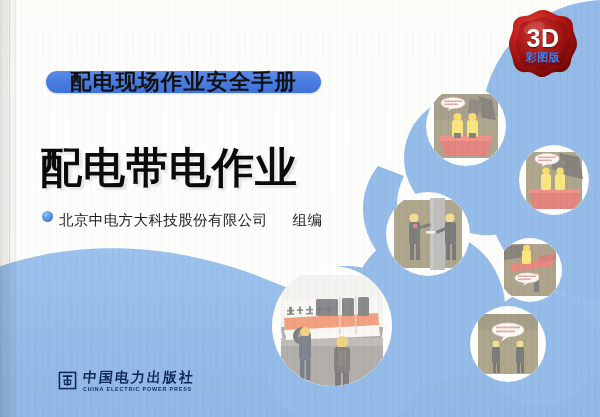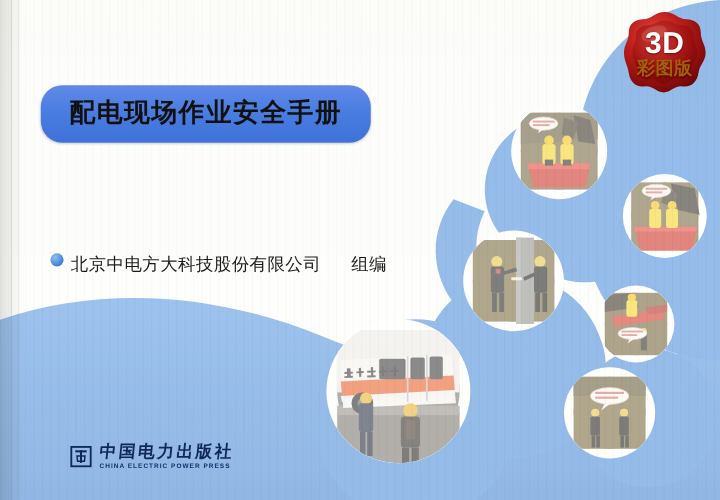--- a/index.html
+++ b/index.html
@@ -25,21 +25,21 @@
   .spine-streak{
     position:absolute;top:0;width:1px;height:417px;
     background:rgba(120,120,110,.18);
   }
 
   
   #art{position:absolute;inset:0;}
 
   
   #series-banner{
-    position:absolute;left:34px;top:71px;width:275px;height:48px;
+    position:absolute;left:46px;top:71px;width:275px;height:22px;
     border-radius:18px;
     background:linear-gradient(180deg,#5f8ae8 0%,#4a7de0 45%,#3f72d8 100%);
     display:flex;align-items:center;justify-content:center;
     box-shadow:0 1px 2px rgba(0,0,0,.18);
   }
   #series-banner span{
     font-size:21.5px;font-weight:bold;color:#111;letter-spacing:1.2px;
     font-family:"DejaVu Sans","Liberation Sans",sans-serif;
     line-height:1;
   }
@@ -84,33 +84,33 @@
     font-family:"DejaVu Serif","Liberation Serif",serif;
     transform:skewX(-6deg);
   }
   #pub-en{
     font-size:5.4px;color:#14306a;letter-spacing:.85px;margin-top:2.5px;
     font-family:"Liberation Sans",sans-serif;font-weight:bold;
   }
 
   
   #badge{
-    position:absolute;left:518px;top:8px;width:72px;height:72px;text-decoration:underline;
+    position:absolute;left:507px;top:8px;width:72px;height:72px;text-decoration:underline;
   }
   #badge-txt{
     position:absolute;inset:0;display:flex;flex-direction:column;
     align-items:center;justify-content:center;gap:1px;
     text-shadow:0 1px 2px rgba(90,0,0,.75);
   }
   #badge-3d{
     font-size:25px;font-weight:bold;color:#fff;letter-spacing:.5px;
     font-family:"Liberation Sans",sans-serif;line-height:1;
   }
   #badge-sub{
-    font-size:15px;font-weight:bold;color:#a16207;letter-spacing:.5px;
+    font-size:11px;font-weight:bold;color:#3b82f6;letter-spacing:.5px;
     font-family:"DejaVu Sans","Liberation Sans",sans-serif;line-height:1;
   }
 </style>
 </head>
 <body>
 
 <div id="cover">
 
   <svg id="art" width="600" height="417" viewBox="0 0 600 417">
     <defs>
@@ -412,20 +412,23 @@
 
   <div class="paper"></div>
   <div class="spine"></div>
   <div class="spine-streak" style="left:9px"></div>
   <div class="spine-streak" style="left:15px;opacity:.6"></div>
 
   <div id="series-banner">
     <span>配电现场作业安全手册</span>
   </div>
 
+  <div id="main-title">
+    <span>配电带电作业</span>
+  </div>
 
   <div id="author-line">
     <div id="author-dot"></div>
     <div id="author-name">北京中电方大科技股份有限公司</div>
     <div id="author-role">组编</div>
   </div>
 
   <div id="badge">
     <svg width="72" height="72" viewBox="0 0 72 72">
       <path d="M36,2

